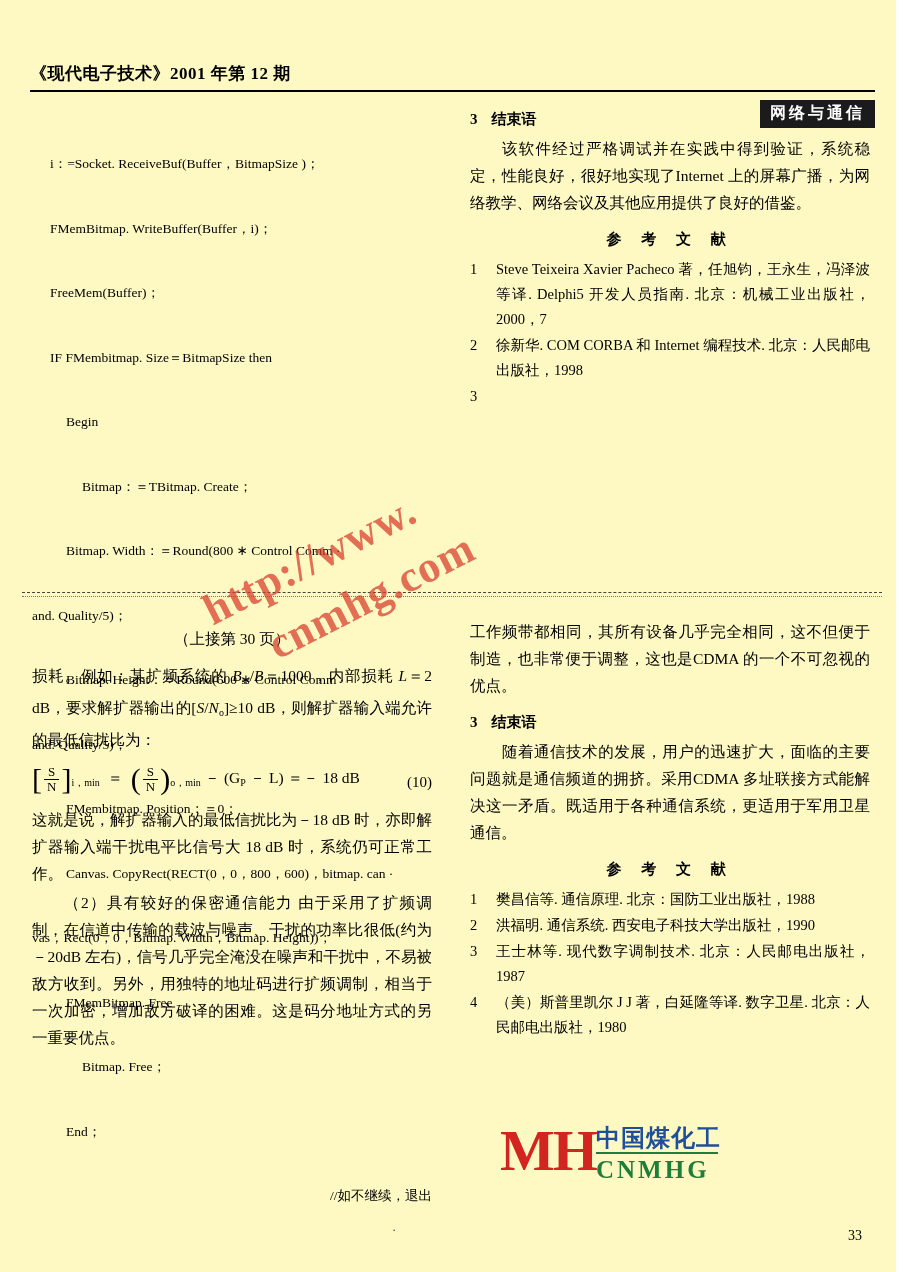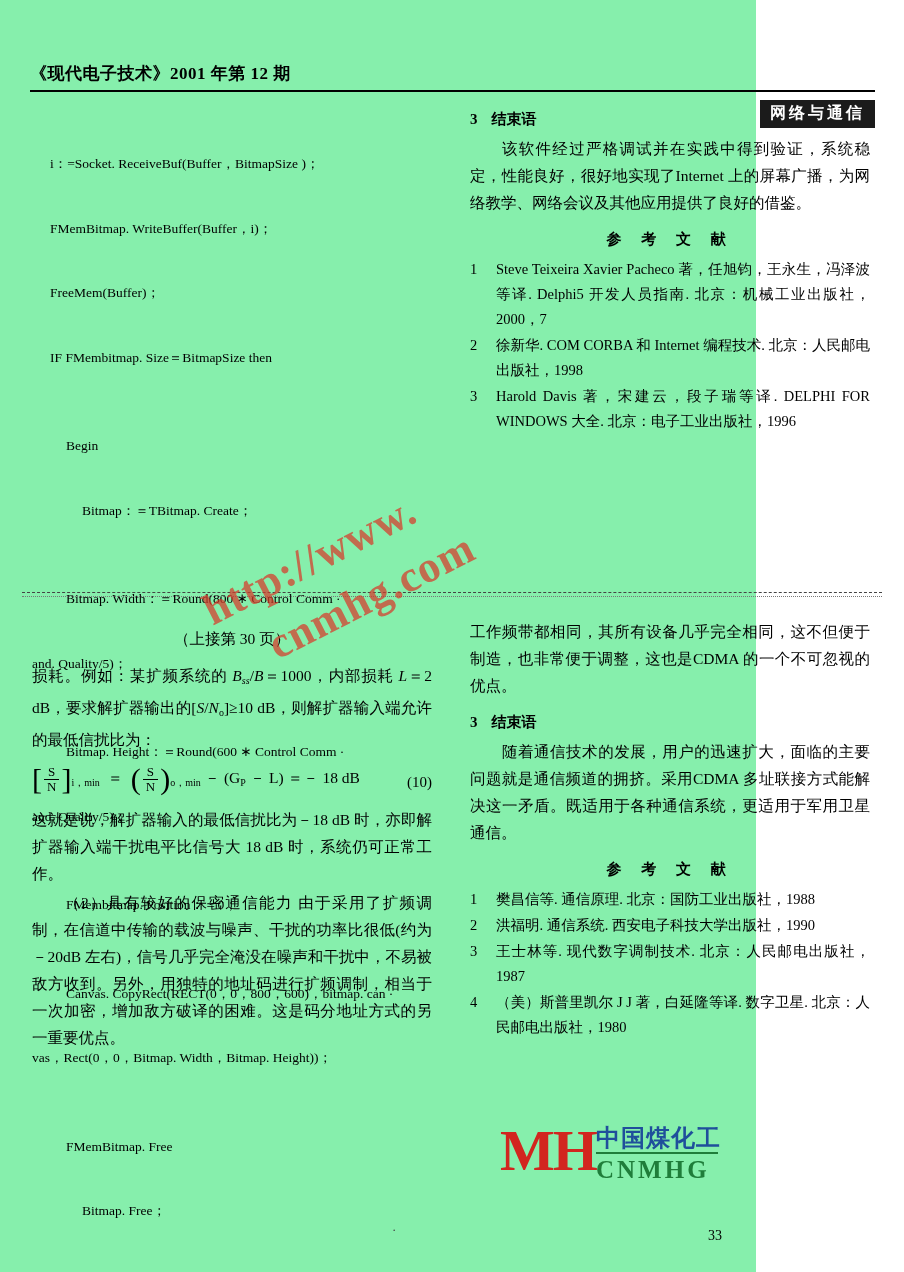--- a/index.html
+++ b/index.html
@@ -11,23 +11,23 @@
     width: 904px;
     height: 1272px;
     position: relative;
     font-family: "Liberation Serif", serif;
     color: #000;
     overflow: hidden;
   }
   .page {
     position: absolute;
     left: 0; top: 0;
-    width: 756px;
+    width: 896px;
     height: 1272px;
-    background: #86efac;
+    background: #fef9c3;
   }
 
   
   .header {
     position: absolute;
     left: 30px;
     top: 62px;
     width: 845px;
     height: 34px;
   }
@@ -77,21 +77,21 @@
 
   
   .code {
     font-family: "Liberation Serif", serif;
     font-size: 13.5px;
     line-height: 21.5px;
     white-space: pre-wrap;
   }
   .code div { min-height: 21.5px; }
   .i1 { padding-left: 18px; }
-  .i2 { padding-left: 34px; margin-top: 24px; }
+  .i2 { padding-left: 34px; }
   .i3 { padding-left: 50px; }
   .cmt { float: right; }
   .coderow { position: relative; }
   .coderow .cmt {
     position: absolute;
     right: 0;
     top: 0;
   }
 
   
@@ -305,21 +305,20 @@
     <div class="ref">
       <span class="rn">1</span>
       <span>Steve Teixeira Xavier Pacheco 著，任旭钧，王永生，冯泽波等译. Delphi5 开发人员指南. 北京：机械工业出版社，2000，7</span>
     </div>
     <div class="ref">
       <span class="rn">2</span>
       <span>徐新华. COM CORBA 和 Internet 编程技术. 北京：人民邮电出版社，1998</span>
     </div>
     <div class="ref">
       <span class="rn">3</span>
-      <span>Harold Davis 著，宋建云，段子瑞等译. DELPHI FOR WINDOWS 大全. 北京：电子工业出版社，1996</span>
     </div>
   </div>
 
   <div class="divider"></div>
 
   <div class="col col-left bot-left">
     <p class="para" style="text-align:center;margin-bottom:10px;">（上接第 30 页）</p>
     <p class="para">
       <span>损耗。例如：某扩频系统的 </span><i>B<span class="sub">ss</span></i>/<i>B</i><span>＝1000，内部损耗 </span><i>L</i><span>＝2 dB，要求解扩器输出的</span>[<i>S</i>/<i>N</i><span class="sub">o</span>]<span>≥10 dB，则解扩器输入端允许的最低信扰比为：</span>
     </p>

